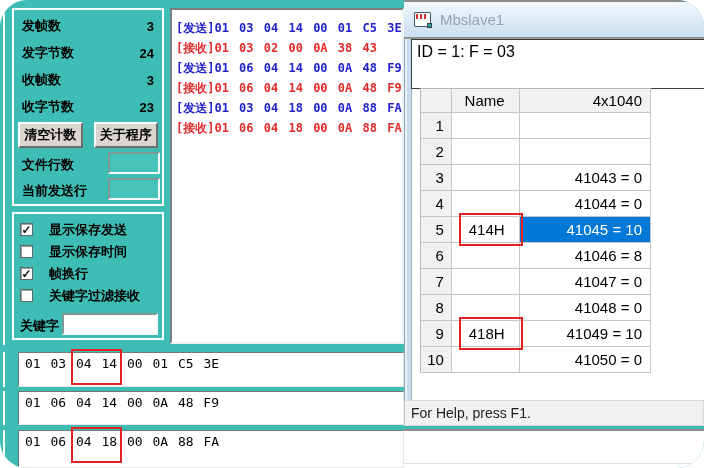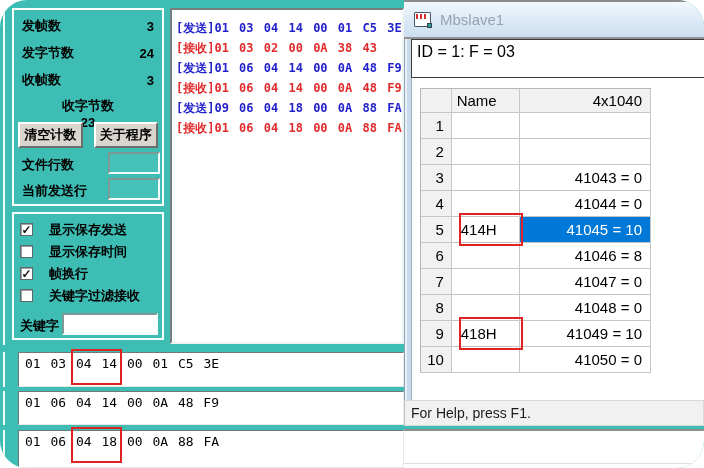--- a/index.html
+++ b/index.html
@@ -49,34 +49,34 @@
                display:flex; align-items:center; padding-left:10px; gap:9px; z-index:10; }
   .doc-icon { position:relative; width:17px; height:15px; background:#ffffff; border:1px solid #45586b; border-radius:1px; }
   .doc-icon .scribble { position:absolute; left:1px; top:1px; width:12px; height:5px;
                         background:repeating-linear-gradient(90deg,#d32f2f 0 2px, rgba(0,0,0,0) 2px 4px); }
   .doc-icon .fold { position:absolute; right:-2px; bottom:-2px; width:5px; height:5px; background:#2a9d97; border:1px solid #33464f; }
   #win-title .title-text { font-size:15px; color:var(--titletext,#95a4b2); }
   #win-body { position:absolute; left:404px; top:39px; width:300px; height:361px; background:#ffffff; z-index:9; }
   #frame-left { position:absolute; left:404px; top:39px; width:8px; height:361px; background:#c9daeb;
                 border-left:1px solid #8fa4b5; border-right:1px solid #9db2c4;
                 box-shadow:inset 2px 0 0 #e8f1f9; z-index:11; }
-  #id-bar { position:absolute; left:411px; top:39px; width:293px; height:39px; background:#ffffff;
+  #id-bar { position:absolute; left:411px; top:39px; width:293px; height:50px; background:#ffffff;
             border:1px solid #3c3c3c; border-right:none; padding:3px 0 0 5px;
             font-size:16px; color:#000; z-index:12; }
 
   
   #grid { position:absolute; left:420px; top:88px; width:231px; background:#ffffff; font-size:15px; color:#000;
           border-top:1px solid #b7b7b7; border-left:1px solid #b7b7b7; z-index:12; }
   .grow { display:flex; }
   .grow .gcell { border-right:1px solid #c6c6c6; border-bottom:1px solid #c6c6c6;
                  display:flex; align-items:center; justify-content:flex-end; }
   .grow.header .gcell { height:24px; background:#f1f1f1; }
   .grow.datarow .gcell { height:26px; }
   .c0 { width:31px; background:#f1f1f1; padding-right:7px; }
-  .c1 { width:68px; padding-right:22px; position:relative; }
+  .c1 { width:68px; padding-right:14px; position:relative; }
   .c2 { width:132px; padding-right:8px; }
   .gcell.sel { background:var(--sel,#0078d7); color:#ffffff;text-align:center; }
   .c1.namebox::after { content:""; position:absolute; left:7px; right:-4px; top:-4px; bottom:-4px;
                        border:2px solid var(--ann,#e02222); z-index:5; pointer-events:none; }
 
   
   #statusbar { position:absolute; left:404px; top:400px; width:300px; height:26px; background:#f1f1f1;
                border:1px solid #d9d9d9; border-left:1px solid #c4c4c4; display:flex; align-items:center;
                padding-left:6px; font-size:14px; color:#1c1c1c; z-index:12; }
   #win-bottom-line { position:absolute; left:404px; top:429px; width:300px; height:2px; background:#8f8f8f; z-index:12; }
@@ -100,21 +100,21 @@
           <span>3</span>
         </div>
         <div class="stat-row" style="top: 33px;">
           <span>发字节数</span>
           <span>24</span>
         </div>
         <div class="stat-row" style="top: 60px;">
           <span>收帧数</span>
           <span>3</span>
         </div>
-        <div class="stat-row" style="top: 87px; flex-direction: column;">
+        <div class="stat-row" style="top: 87px;">
           <span>收字节数</span>
           <span>23</span>
         </div>
       </div>
     <div class="btn-row">
       <button class="win-btn">清空计数</button>
       <button class="win-btn">关于程序</button>
     </div>
     <div class="field-label" style="top:146px;">文件行数</div>
     <div class="teal-input" style="top:142px;"></div>
@@ -147,21 +147,21 @@
       </div>
     <div class="field-label" style="left:6px;top:103px;">关键字</div>
     <div class="white-input" style="left:48px;top:99px;width:96px;height:22px;"></div>
   </div>
 
   <div id="log">
       <div class="logline send">[发送]01 03 04 14 00 01 C5 3E</div>
       <div class="logline recv">[接收]01 03 02 00 0A 38 43</div>
       <div class="logline send">[发送]01 06 04 14 00 0A 48 F9</div>
       <div class="logline recv">[接收]01 06 04 14 00 0A 48 F9</div>
-      <div class="logline send">[发送]09 06 04 18 00 0A 88 FA</div>
+      <div class="logline send">[发送]01 03 04 18 00 0A 88 FA</div>
       <div class="logline recv">[接收]01 06 04 18 00 0A 88 FA</div>
     </div>
 
   <div id="tx-rows">
       <div class="txrow" style="top: 352px; height: 35px;"><span>01 03 </span><span class="hlwrap"><span>04 14</span></span><span> 00 01 C5 3E</span></div>
       <div class="txrow" style="top: 391px; height: 34px;"><span>01 06 04 14 00 0A 48 F9</span></div>
       <div class="txrow" style="top: 430px; height: 38px;"><span>01 06 </span><span class="hlwrap"><span>04 18</span></span><span> 00 0A 88 FA</span></div>
     </div>
 
   <div id="win-body"></div>

